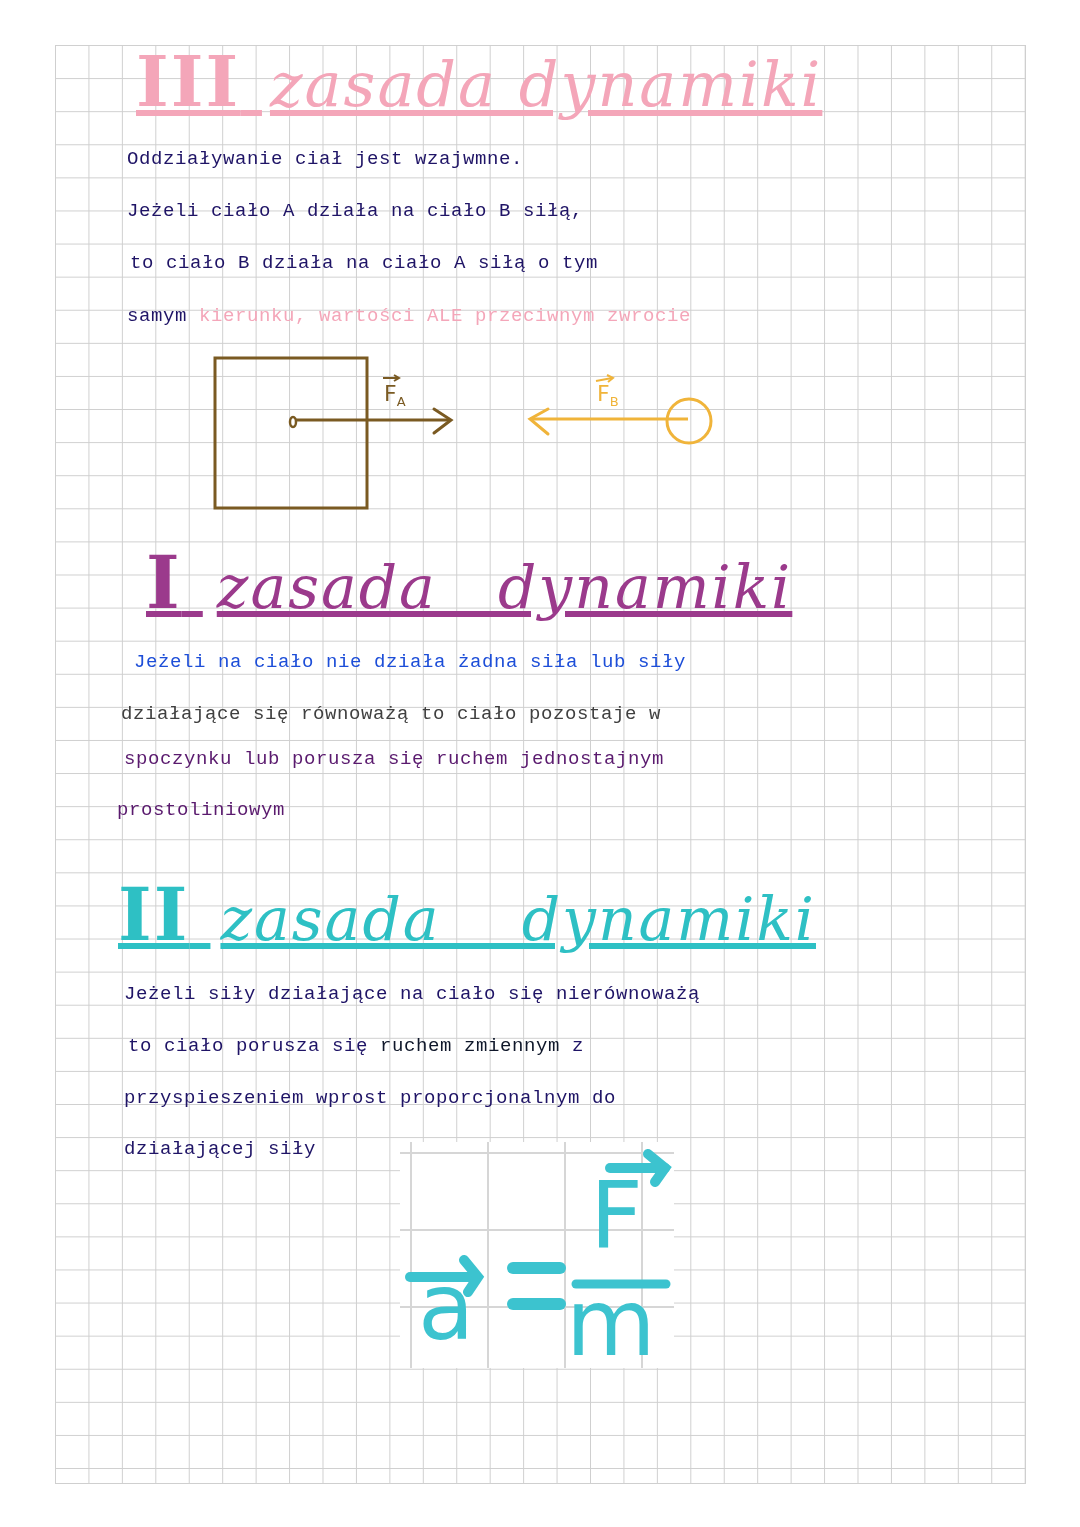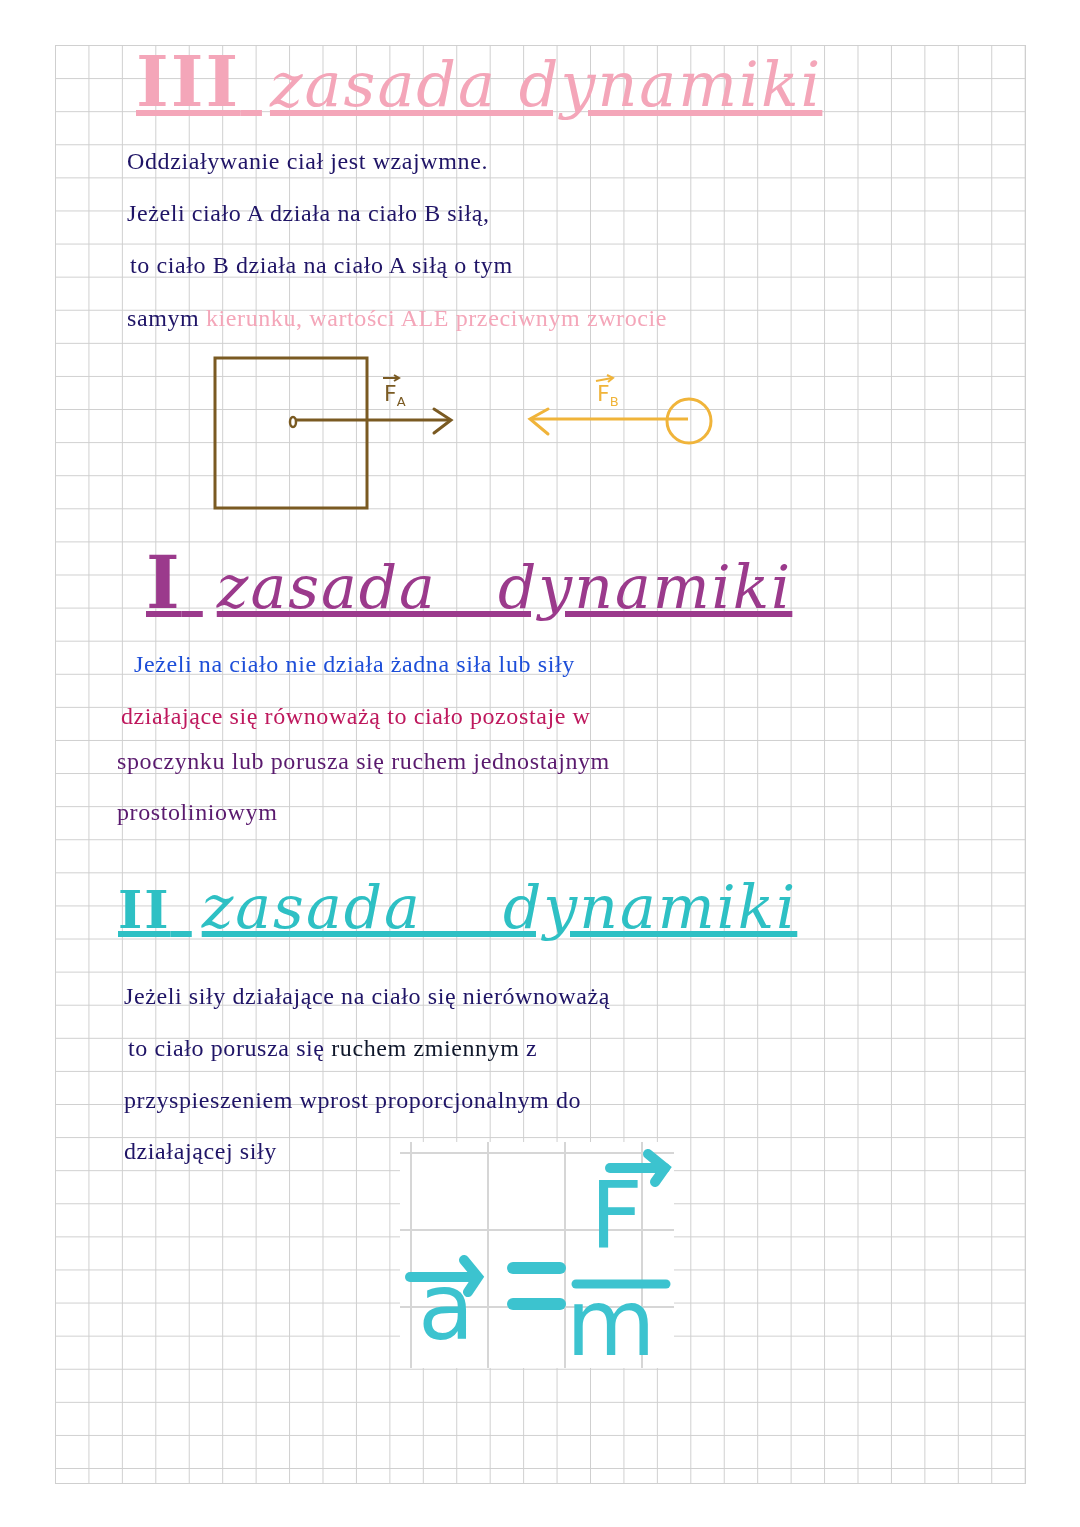--- a/index.html
+++ b/index.html
@@ -10,22 +10,22 @@
     background-color:#ffffff;
     background-image:
       linear-gradient(to right, #cfcfcf 1px, transparent 1px),
       linear-gradient(to bottom, #cfcfcf 1px, transparent 1px);
     background-size:33.45px 33.1px;
     border-right:1px solid #cfcfcf; border-bottom:1px solid #cfcfcf;
   }
   .title { position:absolute; font-family:"DejaVu Serif", serif; font-style:italic;
            white-space:nowrap; letter-spacing:2px;text-decoration:underline; }
   .roman { font-family:"DejaVu Serif", serif; font-style:normal; font-weight:bold; }
-  .line { position:absolute; white-space:nowrap; font-size:24px; letter-spacing:0.6px;
-          font-family:Liberation Serif, serif; }
+  .line { position:absolute; white-space:nowrap; font-size:19px; letter-spacing:0.6px;
+          font-family:Liberation Mono, monospace; }
   .navy { color:#1f1466; }
   .purple { color:#5a1a6e; }
   .pink { color:#f4a6b9; }
   .teal { color:#0f172a; }
   svg { position:absolute; overflow:visible; }
   .formula-box { position:absolute; left:400px; top:1142px; width:274px; height:226px;
     background-color:#ffffff;
     background-image:
       linear-gradient(to right, #d6d6d6 2px, transparent 2px),
       linear-gradient(to bottom, #d6d6d6 2px, transparent 2px);
@@ -76,26 +76,26 @@
 <div style="position:absolute; left:597px; top:381px; font-size:22px; color:#f0b43a; font-family:'DejaVu Sans',sans-serif;">
   <span>F</span><sub style="font-size:13px;">B</sub>
 </div>
 
 <div class="title" style="left:146px; top:540px; font-size:60px; color:#9b3a8c;">
   <span class="roman" style="font-size:72px;">I</span>
   <span style="margin-left:14px; word-spacing:40px;">zasada dynamiki</span>
 </div>
 
 <div class="line navy" style="left:121px; top:651px; color:#1d4ed8;margin-left:13px;">Jeżeli na ciało nie działa żadna siła lub siły</div>
-<div class="line navy" style="left:121px; top:703px; color:#be185d;">działające się równoważą to ciało pozostaje w</div>
-<div class="line purple" style="left:117px; top:748px;">spoczynku lub porusza się ruchem jednostajnym</div>
+<div class="line navy" style="left:121px; top:703px; color:#404040;">działające się równoważą to ciało pozostaje w</div>
+<div class="line purple" style="left:124px; top:748px;">spoczynku lub porusza się ruchem jednostajnym</div>
 <div class="line purple" style="left:117px; top:799px;">prostoliniowym</div>
 
 <div class="title" style="left:118px; top:872px; font-size:60px; color:#2ec0c4;">
-  <span class="roman" style="font-size:52px;">II</span>
+  <span class="roman" style="font-size:72px;">II</span>
   <span style="margin-left:10px; word-spacing:60px;">zasada dynamiki</span>
 </div>
 
 <div class="line navy" style="left:124px; top:983px;">Jeżeli siły działające na ciało się nierównoważą</div>
 <div class="line" style="left:128px; top:1035px;">
   <span class="navy">to ciało porusza się</span>
   <span class="teal">ruchem zmiennym</span>
   <span class="navy">z</span>
 </div>
 <div class="line navy" style="left:124px; top:1087px;">przyspieszeniem wprost proporcjonalnym do</div>

